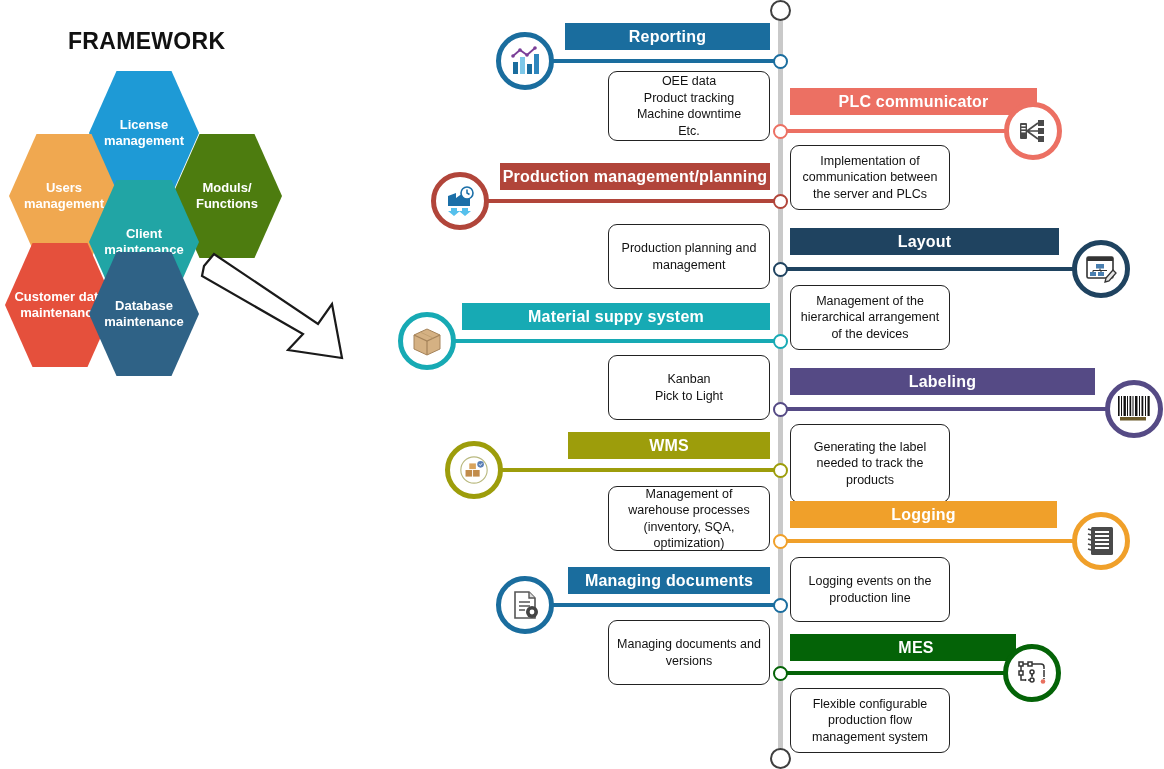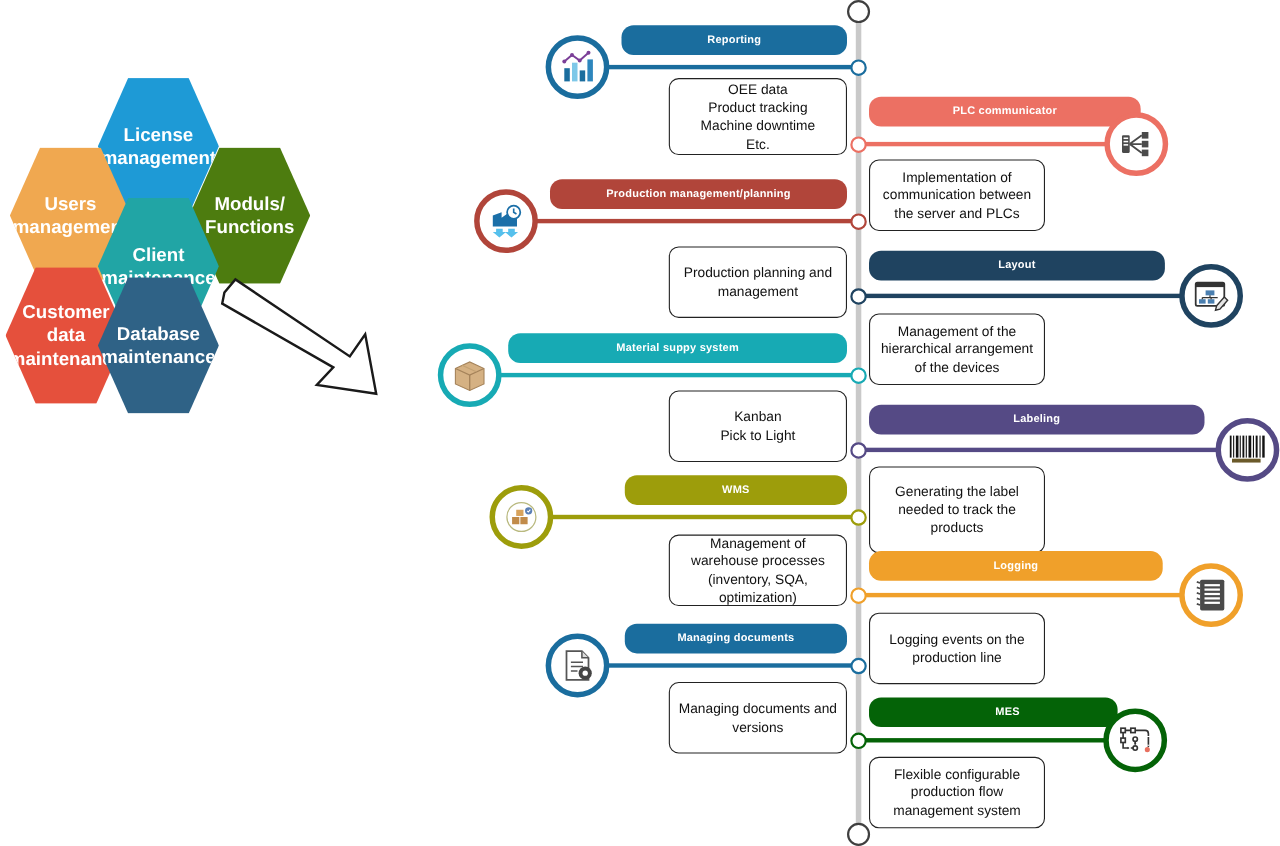--- a/index.html
+++ b/index.html
@@ -6,58 +6,59 @@
   body{width:1164px;height:769px;position:relative;overflow:hidden;
        font-family:"Liberation Sans","DejaVu Sans",sans-serif;}
 
   
   #framework{position:absolute;left:0;top:0;width:440px;height:420px;}
   #framework-title{position:absolute;left:68px;top:28px;font-size:23px;font-weight:bold;
                    color:#111;letter-spacing:.3px;}
   .hex{position:absolute;width:110px;height:124px;
        clip-path:polygon(25% 0%,75% 0%,100% 50%,75% 100%,25% 100%,0% 50%);
        display:flex;align-items:center;justify-content:center;text-align:center;
-       color:#fff;font-size:17px;font-weight:bold;line-height:1.25;}
+       color:#fff;font-size:13px;font-weight:bold;line-height:1.25;}
   .hex span{display:block;padding:0 4px;}
 
   #arrow{position:absolute;left:196px;top:246px;width:150px;height:120px;}
 
   
   #timeline{position:absolute;left:440px;top:0;width:724px;height:769px;}
   #axis{position:absolute;left:338px;top:8px;width:5px;height:753px;background:#c9c9c9;border-radius:3px;}
   .cap{position:absolute;left:330px;width:21px;height:21px;border-radius:50%;
        background:#fff;border:2.5px solid #3f3f3f;box-sizing:border-box;}
   #cap-top{top:0px;} #cap-bot{top:748px;}
 
   .row{position:absolute;left:0;width:724px;height:0;}
 
   
   .conn{position:absolute;height:4px;}
   .node{position:absolute;width:15px;height:15px;border-radius:50%;background:#fff;
         border:2.5px solid #555;box-sizing:border-box;top:-5.5px;}
 
   
-  .pill{position:absolute;height:27px;border-radius:11px;color:#fff;
-        font-size:10px;font-weight:bold;display:flex;align-items:center;
+  .pill{position:absolute;height:27px;border-radius:0;color:#fff;
+        font-size:16px;font-weight:bold;display:flex;align-items:center;
         justify-content:center;text-align:center;letter-spacing:.2px;}
 
   
   .badge{position:absolute;width:58px;height:58px;border-radius:50%;background:#fff;
          box-sizing:border-box;display:flex;align-items:center;justify-content:center;}
 
   
   .desc{position:absolute;border:1.3px solid #222;border-radius:9px;background:#fff;
         font-size:12.5px;color:#111;line-height:1.32;text-align:center;
         display:flex;align-items:center;justify-content:center;padding:4px 7px;
         box-sizing:border-box;font-weight:500;}
 </style>
 </head>
 <body>
 
 <div id="framework">
+  <div id="framework-title">FRAMEWORK</div>
   <div id="hex-container">
       <div class="hex" style="left: 89px; top: 71px; background: rgb(30, 154, 214);">
         <span>License management</span>
       </div>
       <div class="hex" style="left: 9px; top: 134px; background: rgb(240, 168, 80);">
         <span>Users management</span>
       </div>
       <div class="hex" style="left: 172px; top: 134px; background: #4d7c0f;">
         <span>Moduls/ Functions</span>
       </div>

